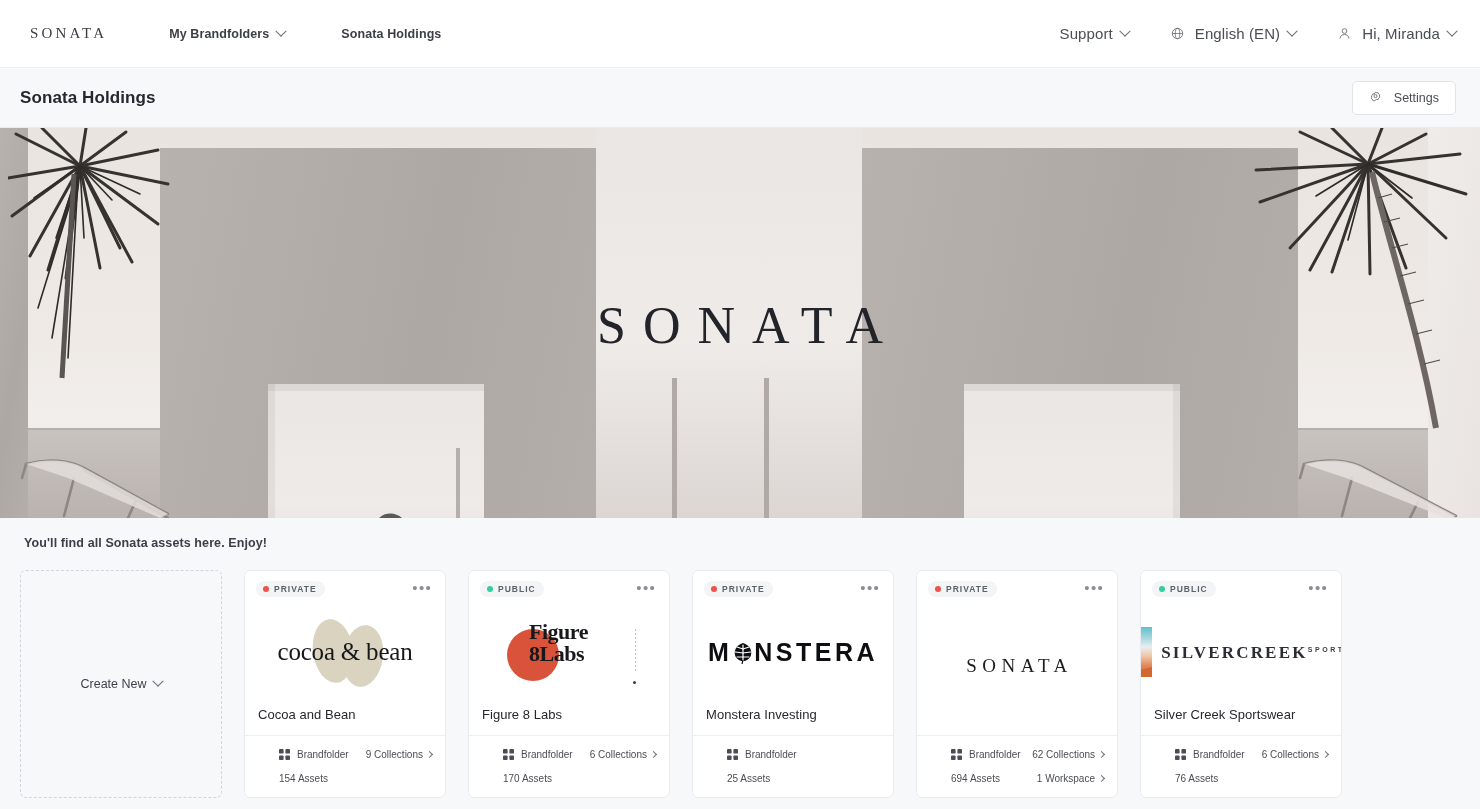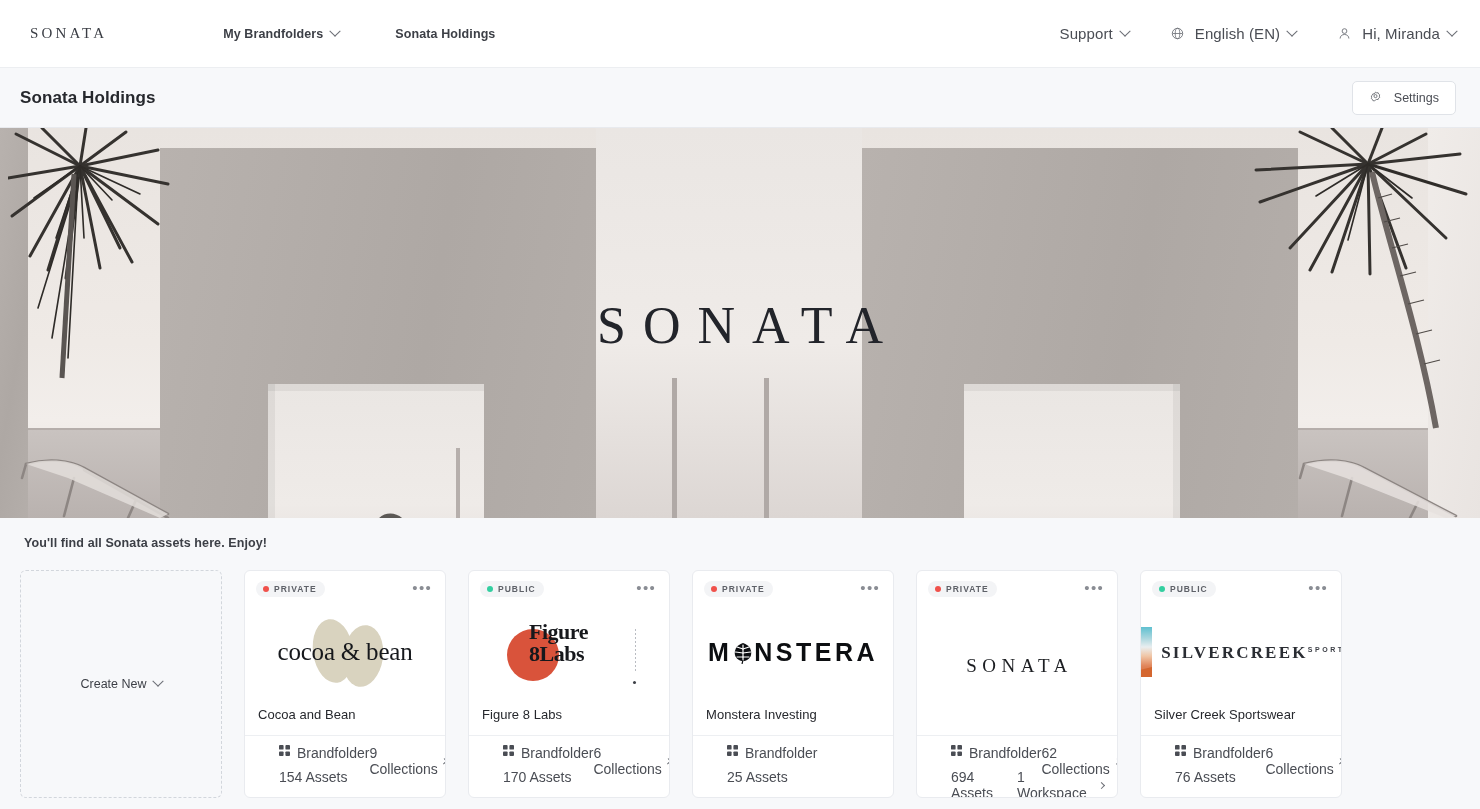--- a/index.html
+++ b/index.html
@@ -17,21 +17,21 @@
     display: flex; align-items: center;
     padding: 0 24px 0 30px;
     border-bottom: 1px solid #eceef1;
     position: relative;
   }
   .brand-logo {
     font-family: "Liberation Serif", serif;
     font-size: 15px; letter-spacing: 3.2px; color: #3a3d44;
     font-weight: 400;
   }
-  .nav-left { display: flex; align-items: center; gap: 0px; margin-left: 116px; }
+  .nav-left { display: flex; align-items: center; gap: 0px; margin-left: 62px; }
   .nav-item {
     font-size: 12.5px; color: #3c3f46; font-weight: 600;
     display: flex; align-items: center; gap: 5px;
     cursor: pointer; padding: 6px 0; margin-right: 56px;
     letter-spacing: .1px;
   }
   .nav-right { margin-left: auto; display: flex; align-items: center; }
   .nav-right .nav-item { font-weight: 400; color: #4a4d54; font-size: 15px; margin-right: 0; margin-left: 42px; }
 
   .caret {
@@ -119,21 +119,21 @@
     flex: 1; display:flex; align-items:center; justify-content:center;
     padding: 0 12px; min-height: 0;
   }
   .card-name {
     font-size: 13px; color: #26282d; font-weight: 500; padding: 0 13px 13px 13px;
     letter-spacing: .05px;
   }
   .card-foot {
     border-top: 1px solid #edeff2; padding: 9px 13px 10px 13px;
   }
-  .foot-row { display:flex; align-items:flex-start; font-size: 14px; color:#4a4d54; height: 18px; padding-left: 21px; }
+  .foot-row { display:flex; align-items:center; font-size: 10px; color:#4a4d54; height: 18px; padding-left: 21px; }
   .foot-row + .foot-row { margin-top: 6px; }
   .foot-right { margin-left:auto; display:flex; align-items:center; gap:4px; color:#4a4d54; cursor:pointer;}
   .grid-icon { margin-right:7px; display:inline-flex; }
   .chev { display:inline-block; width:5px; height:5px;
     border-right:1.3px solid #6b6e75; border-top:1.3px solid #6b6e75;
     transform: rotate(45deg); }
 
   
   .logo-cocoa { position:relative; width: 185px; height: 62px; display:flex; align-items:center; justify-content:center;}
   .bean { position:absolute; background:#d9d3bf; border-radius:50% 50% 50% 50%; }

